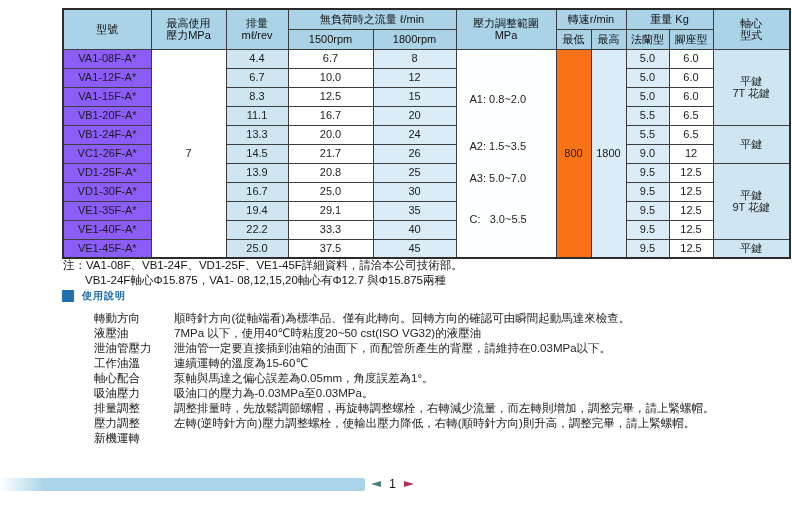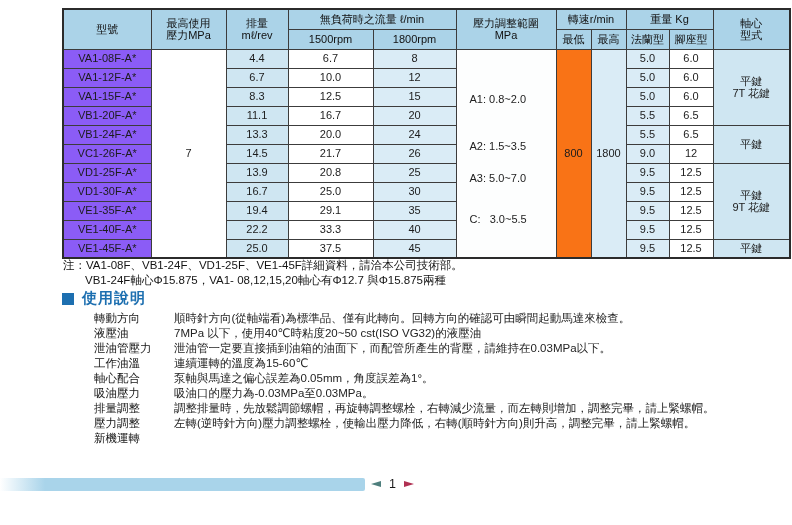--- a/index.html
+++ b/index.html
@@ -39,21 +39,21 @@
   }
   
   .notes {
     position:absolute; left:63px; top:258px; width:710px;
     font-size:11.5px; line-height:15px; color:#141414;
   }
   .note-indent { padding-left:22px; }
   
   .usage-title {
     position:absolute; left:62px; top:289px; display:flex; align-items:center;
-    color:#1d6fb0; font-size:15px; font-weight:bold; letter-spacing:1px;
+    color:#1d6fb0; font-size:10px; font-weight:bold; letter-spacing:1px;
   }
   .usage-title .sq {
     width:12px; height:12px; background:#1d6fb0; margin-right:8px; display:inline-block;
   }
   .usage-list {
     position:absolute; left:62px; top:311px; width:718px;
     font-size:11.5px; line-height:15px; color:#232323;margin-left:32px;
   }
   .usage-item { display:flex; }
   .usage-label { width:80px; flex:0 0 80px; color:#161616; }

